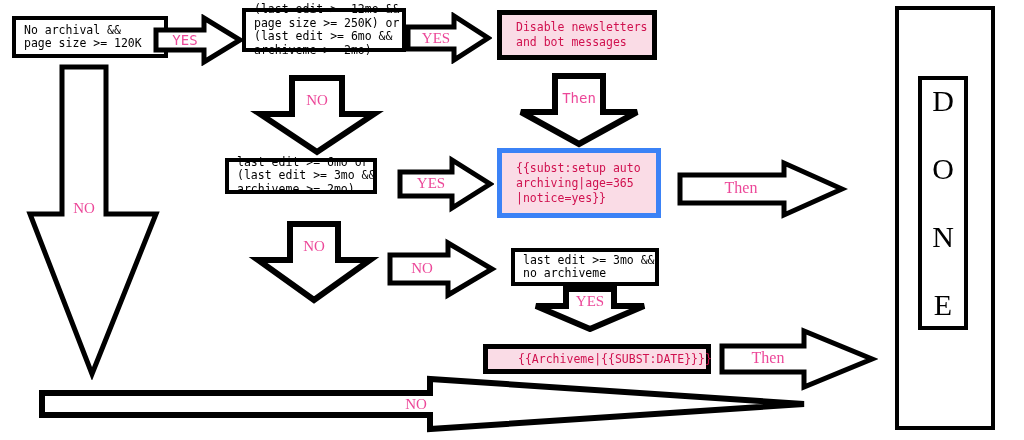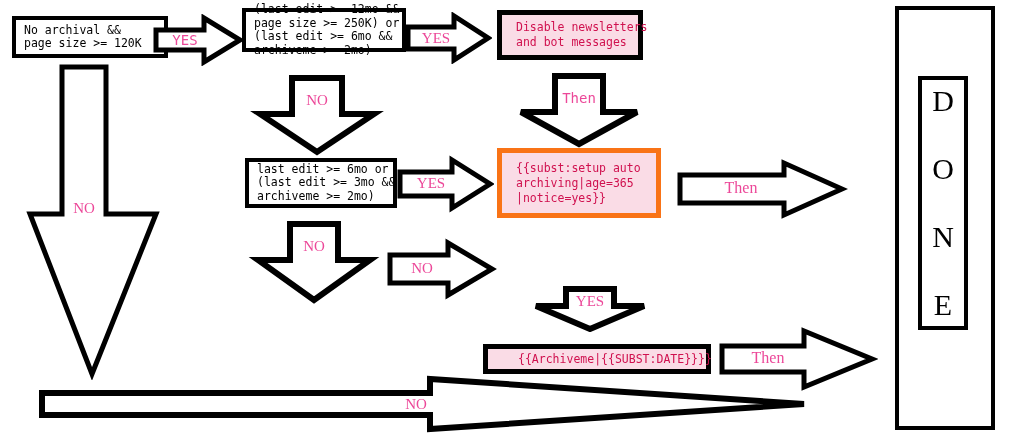--- a/index.html
+++ b/index.html
@@ -121,21 +121,21 @@
 archiveme &gt;= 2mo)</span>
   </div>
 
   <div class="arrow" style="left:404px; top:12px; width:88px; height:52px;">
     <svg width="88" height="52" viewBox="0 0 88 52">
       <polygon points="4,15 50,15 50,4 84,26 50,48 50,37 4,37" fill="#ffffff" stroke="#000000" stroke-width="5" stroke-linejoin="miter"></polygon>
     </svg>
     <div class="arrow-label lbl-serif" style="left:0px; top:18px; width:64px; font-size:15px;">YES</div>
   </div>
 
-  <div class="pinkbox" id="pink1" style="left:497px; top:10px; width:146px; height:50px; background:#fadce6; border:5px solid #000000;">
+  <div class="pinkbox" id="pink1" style="left:497px; top:10px; width:160px; height:50px; background:#fadce6; border:5px solid #000000;">
     <span class="txt" style="color:#d0114f;">Disable newsletters
 and bot messages</span>
   </div>
 
   <div class="arrow" style="left:503px; top:72px; width:152px; height:76px;">
     <svg width="152" height="76" viewBox="0 0 152 76">
       <polygon points="52,4 100,4 100,40 134,40 76,72 18,40 52,40" fill="#ffffff" stroke="#000000" stroke-width="6" stroke-linejoin="miter"></polygon>
     </svg>
     <div class="arrow-label lbl-mono" style="left:46px; top:18px; width:60px; font-size:14px;">Then</div>
   </div>
@@ -147,34 +147,34 @@
     <div class="arrow-label lbl-serif" style="left:37px; top:18px; width:60px; font-size:15px;">NO</div>
   </div>
 
   <div class="arrow" style="left:22px; top:62px; width:142px; height:318px;">
     <svg width="142" height="318" viewBox="0 0 142 318">
       <polygon points="40,5 84,5 84,152 134,152 70,312 8,152 40,152" fill="#ffffff" stroke="#000000" stroke-width="5" stroke-linejoin="miter"></polygon>
     </svg>
     <div class="arrow-label lbl-serif" style="left:34px; top:138px; width:56px; font-size:15px;">NO</div>
   </div>
 
-  <div class="box" id="box3" style="left:245px; top:158px; width:152px; height:50px;">
+  <div class="box" id="box3" style="left:225px; top:158px; width:152px; height:36px;">
     <span class="txt">last edit &gt;= 6mo or
 (last edit &gt;= 3mo &amp;&amp;
 archiveme &gt;= 2mo)</span>
   </div>
 
   <div class="arrow" style="left:396px; top:155px; width:98px; height:58px;">
     <svg width="98" height="58" viewBox="0 0 98 58">
       <polygon points="4,17 56,17 56,5 94,29 56,53 56,41 4,41" fill="#ffffff" stroke="#000000" stroke-width="5" stroke-linejoin="miter"></polygon>
     </svg>
     <div class="arrow-label lbl-serif" style="left:0px; top:20px; width:70px; font-size:15px;">YES</div>
   </div>
 
-  <div class="pinkbox" id="pink2" style="left:497px; top:148px; width:164px; height:70px; background:#fadce6; border:5px solid #f97316;">
+  <div class="pinkbox" id="pink2" style="left:497px; top:148px; width:164px; height:70px; background:#fadce6; border:5px solid #3b82f6;">
     <span class="txt" style="color:#d0114f;">{{subst:setup auto
 archiving|age=365
 |notice=yes}}</span>
   </div>
 
   <div class="arrow" style="left:676px; top:158px; width:172px; height:62px;">
     <svg width="172" height="62" viewBox="0 0 172 62">
       <polygon points="4,17 108,17 108,5 166,31 108,57 108,45 4,45" fill="#ffffff" stroke="#000000" stroke-width="5" stroke-linejoin="miter"></polygon>
     </svg>
     <div class="arrow-label lbl-serif" style="left:20px; top:21px; width:90px; font-size:16px;">Then</div>
@@ -187,20 +187,24 @@
     <div class="arrow-label lbl-serif" style="left:36px; top:18px; width:60px; font-size:15px;">NO</div>
   </div>
 
   <div class="arrow" style="left:386px; top:238px; width:112px; height:62px;">
     <svg width="112" height="62" viewBox="0 0 112 62">
       <polygon points="4,17 62,17 62,5 106,31 62,57 62,45 4,45" fill="#ffffff" stroke="#000000" stroke-width="5" stroke-linejoin="miter"></polygon>
     </svg>
     <div class="arrow-label lbl-serif" style="left:2px; top:22px; width:68px; font-size:15px;">NO</div>
   </div>
 
+  <div class="box" id="box4" style="left:511px; top:248px; width:148px; height:38px;">
+    <span class="txt">last edit &gt;= 3mo &amp;&amp;
+no archiveme</span>
+  </div>
 
   <div class="arrow" style="left:528px; top:286px; width:124px; height:46px;">
     <svg width="124" height="46" viewBox="0 0 124 46">
       <polygon points="38,3 86,3 86,20 116,20 62,43 8,20 38,20" fill="#ffffff" stroke="#000000" stroke-width="6" stroke-linejoin="miter"></polygon>
     </svg>
     <div class="arrow-label lbl-serif" style="left:32px; top:7px; width:60px; font-size:15px;">YES</div>
   </div>
 
   <div class="pinkbox" id="pink3" style="left:483px; top:344px; width:228px; height:30px; background:#fadce6; border:5px solid #000000;">
     <span class="txt" style="color:#d0114f;margin-left:16px;">{{Archiveme|{{SUBST:DATE}}}}</span>

